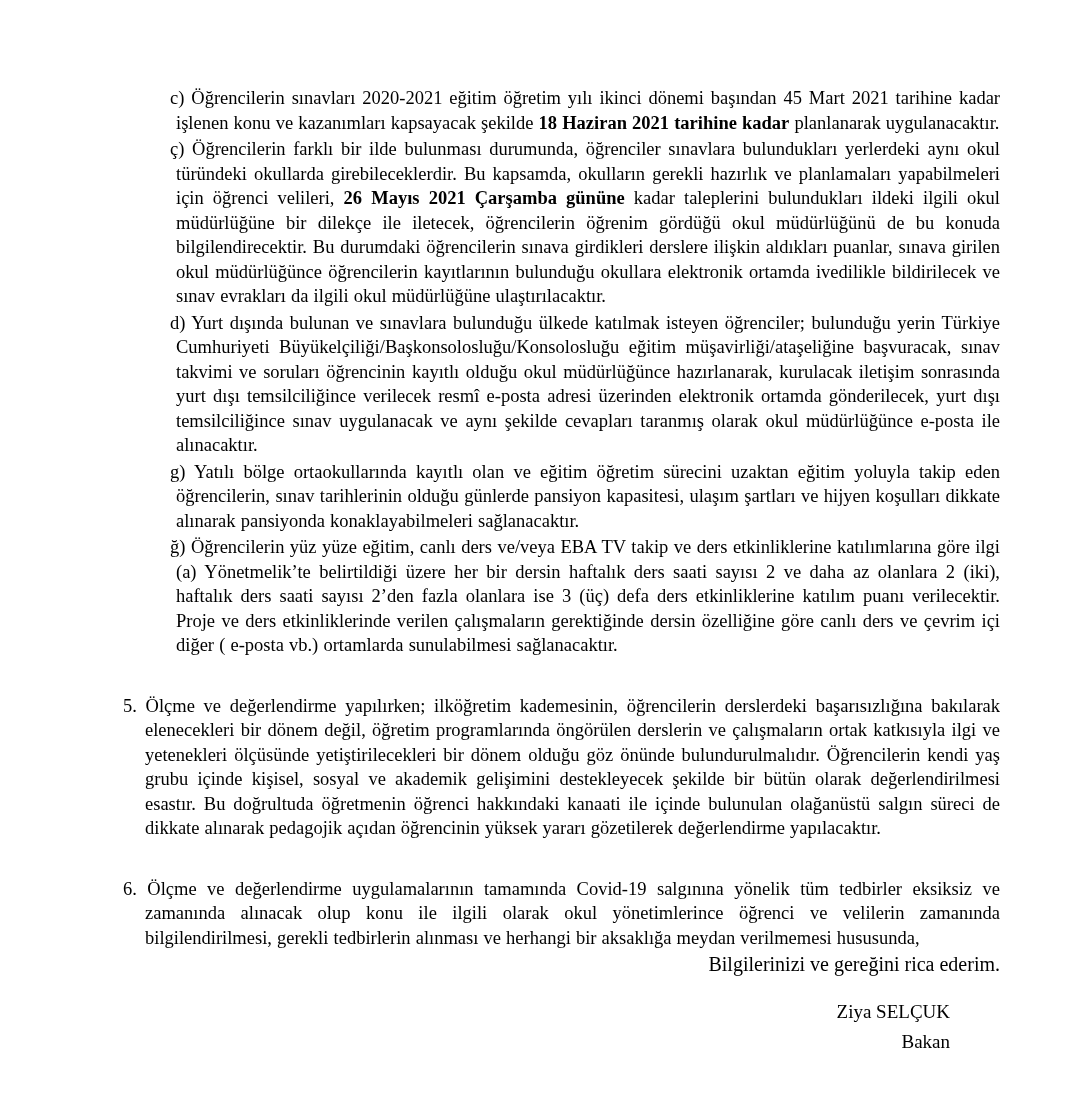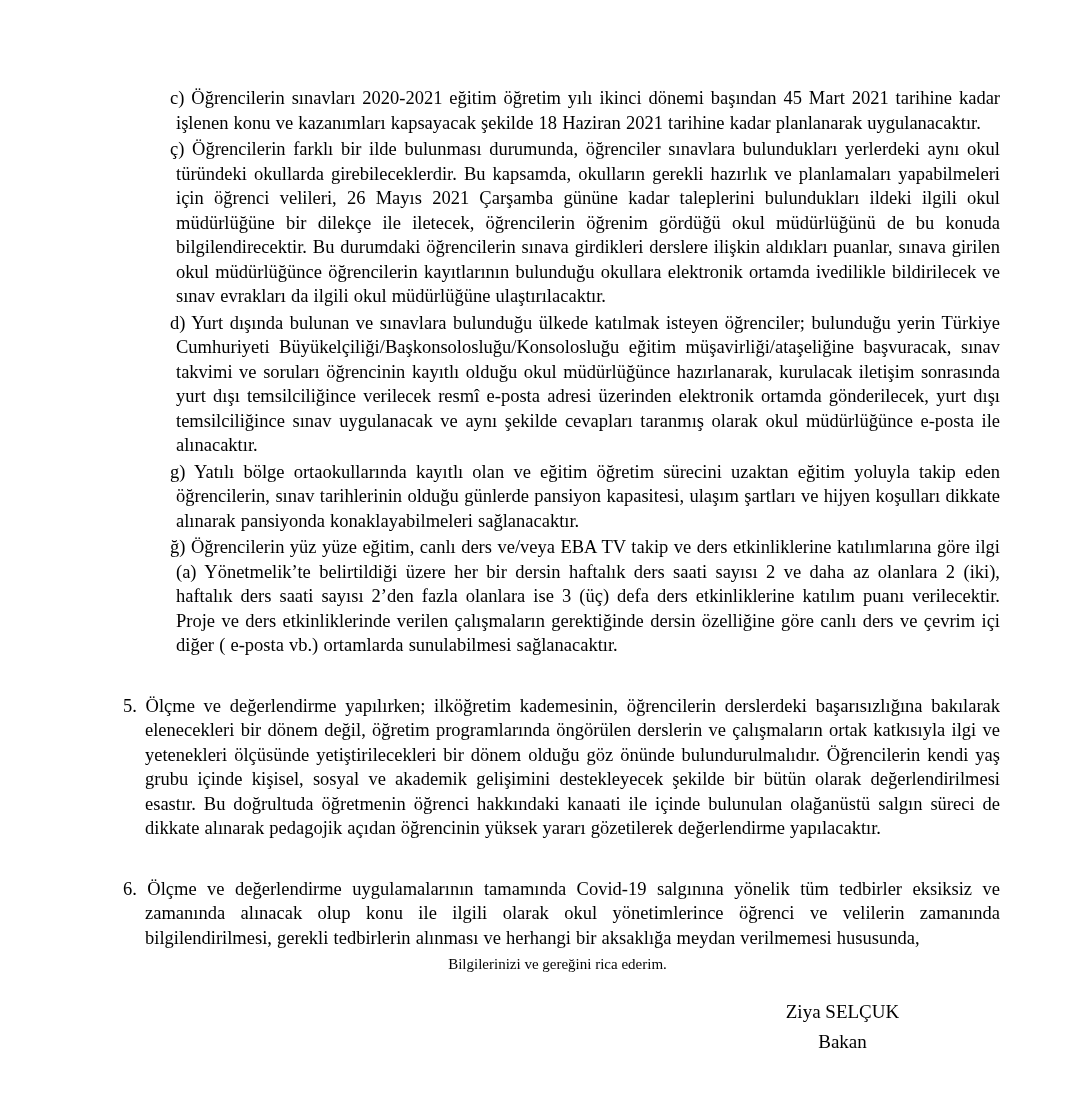--- a/index.html
+++ b/index.html
@@ -34,35 +34,35 @@
     padding-left: 6px;
     text-indent: -6px;
   }
   
   .num-item {
     padding-left: 22px;
     text-indent: -22px;
     margin-top: 36px;
   }
   .closing-line {
-    font-size: 15px;
+    font-size: 20px;
     line-height: 24.5px;
     margin-left: -8px;
     margin-top: 2px;
-    text-align: center;
+    text-align: right;
   }
   .signature-block {
     margin-top: 20px;
     margin-left: 612px;
     width: 215px;
-    text-align: center;
+    text-align: right;
     font-size: 19px;
     line-height: 30px;
   }
-  b { font-weight: normal; }
+  b { font-weight: bold; }
 </style>
 </head>
 <body>
 
 <div class="page">
   <div>
       <div class="doc-item letter-item"><span>c)</span> <span>Öğrencilerin sınavları 2020-2021 eğitim öğretim yılı ikinci dönemi başından 45 Mart 2021 tarihine kadar işlenen konu ve kazanımları kapsayacak şekilde </span><b>18 Haziran 2021 tarihine kadar</b><span> planlanarak uygulanacaktır.</span></div>
       <div class="doc-item letter-item"><span>ç)</span> <span>Öğrencilerin farklı bir ilde bulunması durumunda, öğrenciler sınavlara bulundukları yerlerdeki aynı okul türündeki okullarda girebileceklerdir. Bu kapsamda, okulların gerekli hazırlık ve planlamaları yapabilmeleri için öğrenci velileri, </span><b>26 Mayıs 2021 Çarşamba gününe</b><span> kadar taleplerini bulundukları ildeki ilgili okul müdürlüğüne bir dilekçe ile iletecek, öğrencilerin öğrenim gördüğü okul müdürlüğünü de bu konuda bilgilendirecektir. Bu durumdaki öğrencilerin sınava girdikleri derslere ilişkin aldıkları puanlar, sınava girilen okul müdürlüğünce öğrencilerin kayıtlarının bulunduğu okullara elektronik ortamda ivedilikle bildirilecek ve sınav evrakları da ilgili okul müdürlüğüne ulaştırılacaktır.</span></div>
       <div class="doc-item letter-item"><span>d)</span> <span>Yurt dışında bulunan ve sınavlara bulunduğu ülkede katılmak isteyen öğrenciler; bulunduğu yerin Türkiye Cumhuriyeti Büyükelçiliği/Başkonsolosluğu/Konsolosluğu eğitim müşavirliği/ataşeliğine başvuracak, sınav takvimi ve soruları öğrencinin kayıtlı olduğu okul müdürlüğünce hazırlanarak, kurulacak iletişim sonrasında yurt dışı temsilciliğince verilecek resmî e-posta adresi üzerinden elektronik ortamda gönderilecek, yurt dışı temsilciliğince sınav uygulanacak ve aynı şekilde cevapları taranmış olarak okul müdürlüğünce e-posta ile alınacaktır.</span></div>
       <div class="doc-item letter-item"><span>g)</span> <span>Yatılı bölge ortaokullarında kayıtlı olan ve eğitim öğretim sürecini uzaktan eğitim yoluyla takip eden öğrencilerin, sınav tarihlerinin olduğu günlerde pansiyon kapasitesi, ulaşım şartları ve hijyen koşulları dikkate alınarak pansiyonda konaklayabilmeleri sağlanacaktır.</span></div>

